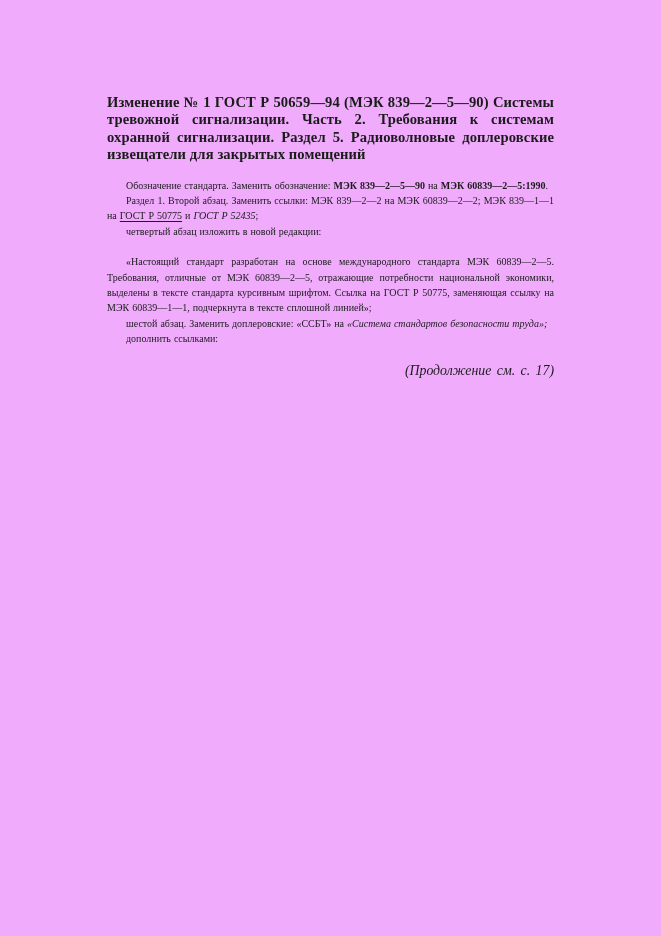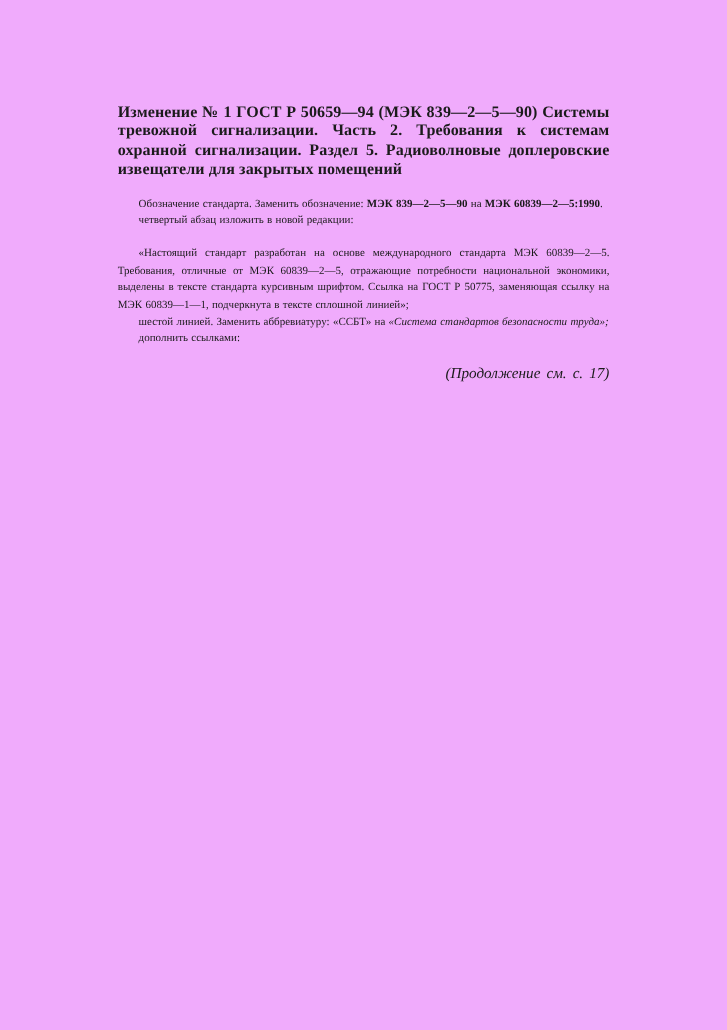--- a/index.html
+++ b/index.html
@@ -75,19 +75,20 @@
   .i { font-style: italic; }
   .u { text-decoration: underline; text-underline-offset: 2px; }
 </style>
 </head>
 <body style="background: rgb(255, 255, 255); color: rgb(27, 27, 27);">
 
 <div class="sheet">
   <div class="content">
       <p class="title"><span>Изменение № 1 ГОСТ Р 50659—94 (МЭК 839—2—5—90) Системы тревожной сигнализации. Часть 2. Требования к системам охранной сигнализации. Раздел 5. Радиоволновые доплеровские извещатели для закрытых помещений</span></p>
       <p class="body first"><span>Обозначение стандарта. Заменить обозначение: </span><span class="b">МЭК 839—2—5—90</span><span> на </span><span class="b">МЭК 60839—2—5:1990</span><span>.</span></p>
+      <p class="body"><span>Раздел 1. Второй абзац. Заменить ссылки: МЭК 839—2—2 на МЭК 60839—2—2; МЭК 839—1—1 на </span><span class="u">ГОСТ Р 50775</span><span> и </span><span class="i">ГОСТ Р 52435</span><span>;</span></p>
       <p class="body"><span>четвертый абзац изложить в новой редакции:</span></p>
       <p class="body gap"><span>«Настоящий стандарт разработан на основе международного стандарта МЭК 60839—2—5. Требования, отличные от МЭК 60839—2—5, отражающие потребности национальной экономики, выделены в тексте стандарта курсивным шрифтом. Ссылка на ГОСТ Р 50775, заменяющая ссылку на МЭК 60839—1—1, подчеркнута в тексте сплошной линией»;</span></p>
-      <p class="body"><span>шестой линией. Заменить аббревиатуру: «ССБТ» на </span><span class="i">«Система стандартов безопасности труда»;</span></p>
+      <p class="body"><span>шестой абзац. Заменить доплеровские: «ССБТ» на </span><span class="i">«Система стандартов безопасности труда»;</span></p>
       <p class="body"><span>дополнить ссылками:</span></p>
       <p class="note"><span>(Продолжение см. с. 17)</span></p>
     </div>
 </div>
 
 </body></html>

